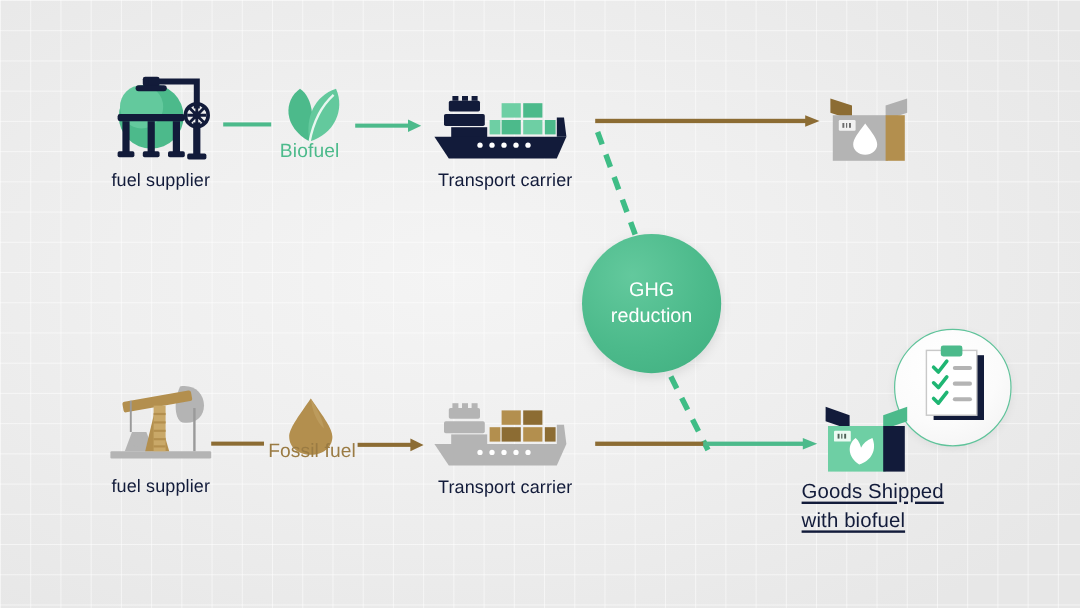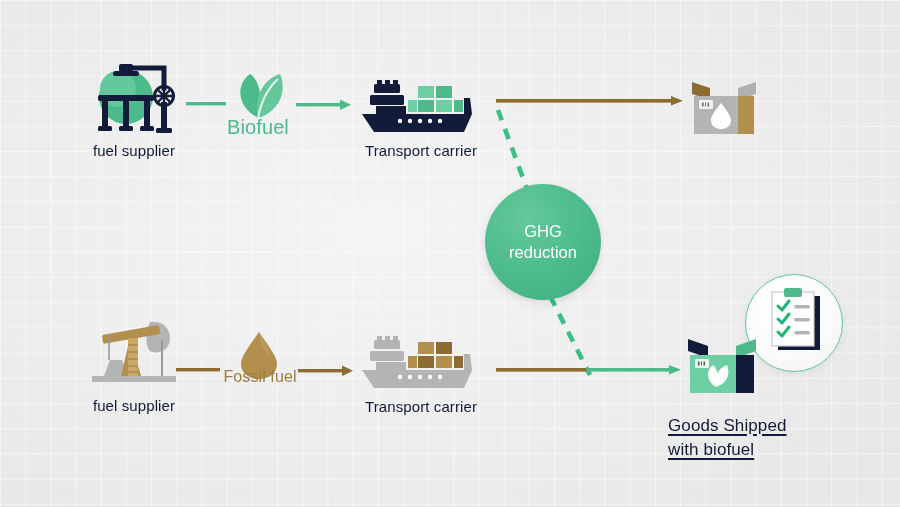--- a/index.html
+++ b/index.html
@@ -22,21 +22,21 @@
     position:absolute;
     color:#121b3a;
     font-size:15px;
     line-height:18px;
     text-align:center;
     letter-spacing:.1px;
     white-space:pre-line;
   }
   .label.lg{font-size:17px;line-height:24px;}
   .label.ul{text-decoration:underline;text-underline-offset:3px;text-decoration-thickness:1.5px;}
-  .caption-green{color:#4cba8b;font-size:20px;}
+  .caption-green{color:#4cba8b;font-size:16px;}
   .caption-brown{color:#9a7b43;font-size:16px;}
   .circle-ghg{
     position:absolute;
     width:116px;height:116px;border-radius:50%;
     background:radial-gradient(circle at 36% 30%, #63c99d 0%, #4cba8b 55%, #3fae7f 100%);
     box-shadow:0 3px 10px rgba(0,0,0,.10);
     display:flex;align-items:center;justify-content:center;
     color:#ffffff;font-size:16.5px;line-height:21px;text-align:center;
     white-space:pre-line;
   }
@@ -145,21 +145,21 @@
     </svg>
   </div>
 
   <div class="node" style="left:480px;top:100px;">
     <svg width="130" height="290" viewBox="0 0 130 290">
       <path d="M18 10 L62 130" stroke="#3fbd86" stroke-width="4.6" fill="none" stroke-dasharray="11 9" stroke-linecap="butt"></path>
       <path d="M70 196 L110 275" stroke="#3fbd86" stroke-width="4.6" fill="none" stroke-dasharray="11 9" stroke-linecap="butt"></path>
     </svg>
   </div>
 
-  <div class="circle-ghg" style="left:485px;top:184px;">GHG
+  <div class="circle-ghg" style="left:485px;top:195px;">GHG
 reduction</div>
 
   <div class="node" style="left:88px;top:312px;">
     <svg width="96" height="76" viewBox="0 0 96 76">
       <rect x="4" y="64" width="84" height="6" rx="1" fill="#b4b4b4"></rect>
       <path d="M16 64 L22 48 L34 48 L40 64 Z" fill="#b4b4b4"></path>
       <path d="M62 10 C74 8 82 16 82 26 C82 36 74 42 64 40 C58 38 56 24 62 10 Z" fill="#b4b4b4"></path>
       <rect x="14" y="18" width="58" height="9" rx="2" fill="#b38f4e" transform="rotate(-10 43 22)"></rect>
       <path d="M42 26 L33 64 L53 64 Z" fill="#b38f4e"></path>
       <rect x="40" y="26" width="10" height="38" fill="#c9a868"></rect>
@@ -255,16 +255,16 @@
       <rect x="4" y="18" width="48" height="38" fill="#6ecfa4"></rect>
       <rect x="50" y="18" width="18" height="38" fill="#121b3a"></rect>
       <rect x="9" y="22" width="14" height="9" rx="1" fill="#eafaf2"></rect>
       <rect x="12" y="24.5" width="1.6" height="4" fill="#4f6157"></rect>
       <rect x="15" y="24.5" width="1" height="4" fill="#4f6157"></rect>
       <rect x="17.5" y="24.5" width="1.6" height="4" fill="#4f6157"></rect>
       <path d="M30 50 C20 44 20 33 27 28 C33 33 33 44 30 50 Z" fill="#ffffff"></path>
       <path d="M30 50 C28 40 32 31 41 28 C45 38 40 47 30 50 Z" fill="#ffffff"></path>
     </svg>
   </div>
-  <div class="label lg ul" style="left:668px;top:398px;width:210px;text-align:left;margin-top:16px;">Goods Shipped
+  <div class="label lg ul" style="left:668px;top:398px;width:210px;text-align:left;">Goods Shipped
 with biofuel</div>
 
 </div>
 
 </body></html>

